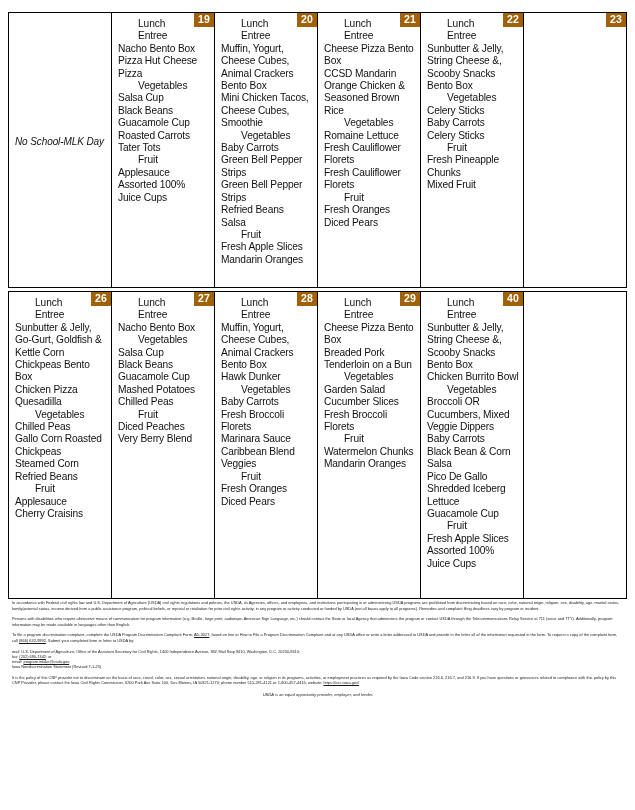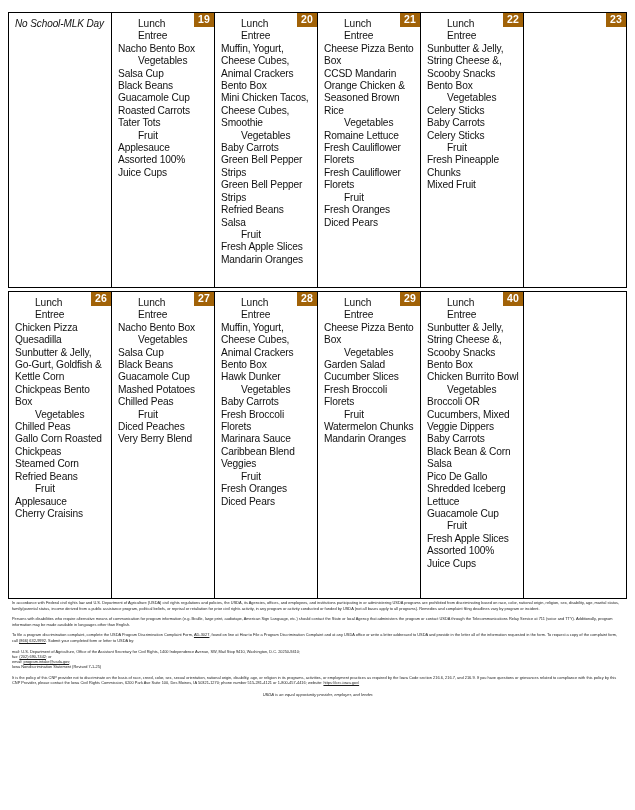--- a/index.html
+++ b/index.html
@@ -73,20 +73,21 @@
     font-size: 10.2px;
     line-height: 12.4px;
     margin: 0;
     letter-spacing: -0.15px;
     word-wrap: break-word;
   }
   .noschool {
     font-size: 10px;
     font-style: italic;
     letter-spacing: -0.1px;
+    margin-top: 118px;
   }
   .emptycell { }
   .footer {
     position: absolute;
     left: 12px;
     top: 600px;
     width: 612px;
   }
   .fp {
     font-size: 3.9px;
@@ -121,20 +122,21 @@
     <div class="week row1">
 
       <div class="daycell">
         <div class="noschool">No School-MLK Day</div>
       </div>
 
       <div class="daycell">
         <div class="daynum">19</div>
         <div class="cat">Lunch Entree</div>
         <div class="item">Nacho Bento Box</div>
+        <div class="item">Pizza Hut Cheese Pizza</div>
         <div class="cat nopad">Vegetables</div>
         <div class="item">Salsa Cup</div>
         <div class="item">Black Beans</div>
         <div class="item">Guacamole Cup</div>
         <div class="item">Roasted Carrots</div>
         <div class="item">Tater Tots</div>
         <div class="cat nopad">Fruit</div>
         <div class="item">Applesauce</div>
         <div class="item">Assorted 100% Juice Cups</div>
       </div>
@@ -185,22 +187,22 @@
       <div class="daycell emptycell">
         <div class="daynum">23</div>
       </div>
     </div>
 
     <div class="week row2">
 
       <div class="daycell">
         <div class="daynum">26</div>
         <div class="cat">Lunch Entree</div>
+        <div class="item">Sunbutter &amp; Jelly, Go-Gurt, Goldfish &amp; Kettle Corn Chickpeas Bento Box</div>
         <div class="item">Chicken Pizza Quesadilla</div>
-        <div class="item">Sunbutter &amp; Jelly, Go-Gurt, Goldfish &amp; Kettle Corn Chickpeas Bento Box</div>
         <div class="cat nopad">Vegetables</div>
         <div class="item">Chilled Peas</div>
         <div class="item">Gallo Corn Roasted Chickpeas</div>
         <div class="item">Steamed Corn</div>
         <div class="item">Refried Beans</div>
         <div class="cat nopad">Fruit</div>
         <div class="item">Applesauce</div>
         <div class="item">Cherry Craisins</div>
       </div>
 
@@ -231,20 +233,21 @@
         <div class="item">Caribbean Blend Veggies</div>
         <div class="cat nopad">Fruit</div>
         <div class="item">Fresh Oranges</div>
         <div class="item">Diced Pears</div>
       </div>
 
       <div class="daycell">
         <div class="daynum">29</div>
         <div class="cat">Lunch Entree</div>
         <div class="item">Cheese Pizza Bento Box</div>
+        <div class="item">Breaded Pork Tenderloin on a Bun</div>
         <div class="cat nopad">Vegetables</div>
         <div class="item">Garden Salad</div>
         <div class="item">Cucumber Slices</div>
         <div class="item">Fresh Broccoli Florets</div>
         <div class="cat nopad">Fruit</div>
         <div class="item">Watermelon Chunks</div>
         <div class="item">Mandarin Oranges</div>
       </div>
 
       <div class="daycell">

